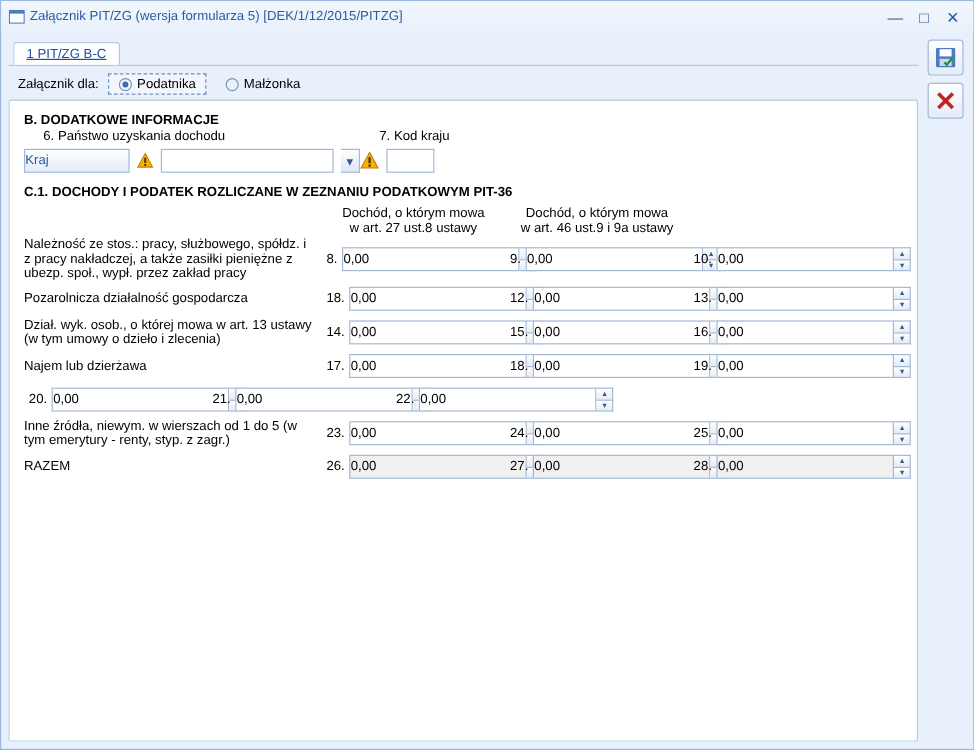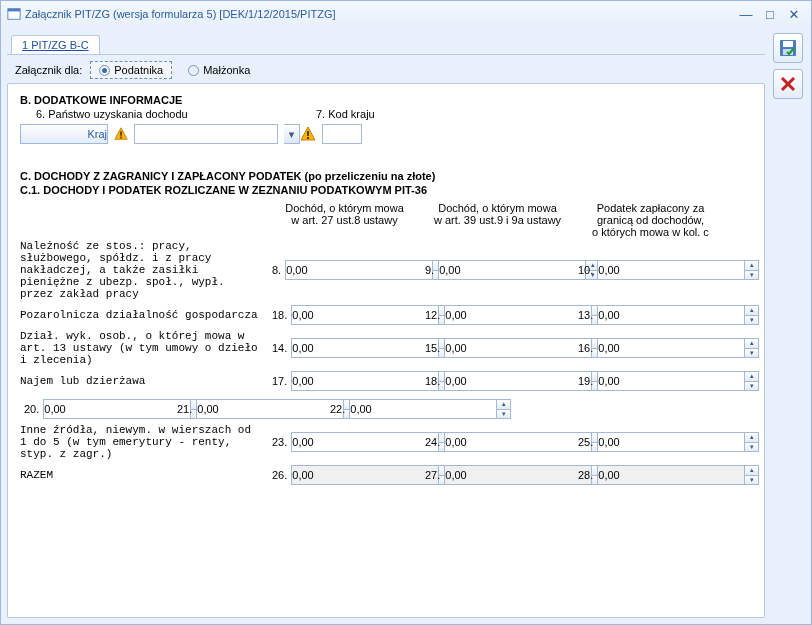--- a/index.html
+++ b/index.html
@@ -15,30 +15,30 @@
 .tab { padding: 3px 10px; border: 1px solid #b8c8e0; border-bottom: none; background: #fff; color: #1e4fa0; border-top-left-radius: 3px; border-top-right-radius: 3px; margin-left: 4px; text-decoration: underline; cursor: pointer; }
 .filterbar { padding: 6px 8px 4px 8px; display: flex; align-items: center; gap: 8px; }
 .radio-btn { display: inline-flex; align-items: center; gap: 4px; padding: 2px 8px; }
 .radio-btn.sel { border: 1px dashed #6e8fc0; background: #f2f6fc; }
 .radio-circle { width: 11px; height: 11px; border: 1px solid #7a93b8; border-radius: 50%; display: inline-block; position: relative; }
 .radio-btn.sel .radio-circle::after { content:''; position:absolute; left:2px; top:2px; width:5px; height:5px; background:#3a6db5; border-radius:50%; }
 .panel { flex: 1; background: #fff; border: 1px solid #b8c8e0; border-radius: 2px; padding: 8px 12px; overflow: auto; }
 .sec-title { font-weight: bold; margin: 2px 0 2px 0; }
 .sub { margin-bottom: 4px; padding-left: 16px; }
 .rowb { display: flex; align-items: center; gap: 6px; margin-bottom: 8px; }
-.kraj-btn { width: 100px; height: 20px; background: linear-gradient(#fefefe,#e3ecf8); border: 1px solid #9cb8e0; color: #2a5ca0; text-align: right; line-height: 18px; cursor: pointer; }
+.kraj-btn { width: 100px; height: 20px; background: linear-gradient(#fefefe,#e3ecf8); border: 1px solid #9cb8e0; color: #2a5ca0; text-align: left; line-height: 18px; cursor: pointer; }
 .kraj-input { width: 150px; height: 20px; border: 1px solid #a5b9d6; }
 .dd-arrow { width: 18px; height: 20px; border: 1px solid #a5b9d6; border-left: none; background: linear-gradient(#fefefe,#dde7f5); display:flex; align-items:center; justify-content:center; color:#3b5a88; cursor:pointer; }
 .warn { width: 16px; height: 16px; }
 .kod-input { width: 40px; height: 20px; border: 1px solid #a5b9d6; }
 .headers { display: flex; margin-top: 6px; }
 .rowdesc-col { width: 248px; }
 .col { width: 153px; text-align: center; padding: 0 6px; }
 .grid-row { display: flex; align-items: center; min-height: 26px; margin: 2px 0; }
-.desc { width: 248px; padding-right: 6px; font-family: Liberation Mono, monospace; }
+.desc { width: 248px; padding-right: 6px; }
 .cell { width: 153px; display: flex; align-items: center; gap: 4px; padding: 0 4px; }
 .cell .num { width: 20px; text-align: right; }
 .spin { flex: 1; display: flex; }
 .spin input { flex: 1; height: 20px; border: 1px solid #a5b9d6; padding-right: 4px; }
 .spin .sb { width: 14px; display: flex; flex-direction: column; }
 .spin .sb div { flex:1; border:1px solid #a5b9d6; border-left:none; background:linear-gradient(#fefefe,#e3ecf8); font-size:7px; display:flex; align-items:center; justify-content:center; cursor:pointer; color:#3b5a88; }
 .spin .sb div:first-child { border-bottom:none; }
 .spin.total input { background: #f0f0f0; }
 .sidebar { width: 34px; display: flex; flex-direction: column; gap: 6px; align-items: center; }
 .side-btn { width: 30px; height: 30px; border: 1px solid #a5b9d6; border-radius: 3px; background: linear-gradient(#fefefe,#e3ecf8); display:flex; align-items:center; justify-content:center; cursor:pointer; }
@@ -96,37 +96,31 @@
               <svg class="warn" viewBox="0 0 16 16">
                   <polygon points="8,1 15,14 1,14" fill="#f7b500" stroke="#c87f00"></polygon>
                   <rect x="7" y="5" width="2" height="5" fill="#5a3a00"></rect>
                   <rect x="7" y="11" width="2" height="2" fill="#5a3a00"></rect>
                 </svg>
               <input class="kod-input" style="">
             </div>
           </div>
         </div>
 
-        <div class="sec-title" style="margin-top:18px;">C. DOCHODY Z ZAGRANICY I ZAPŁACONY PODATEK (po przeliczeniu na złote)</div>
         <div class="sec-title">C.1. DOCHODY I PODATEK ROZLICZANE W ZEZNANIU PODATKOWYM PIT-36</div>
 
         <div class="headers">
           <div class="rowdesc-col"></div>
           <div class="col">
             <div>Dochód, o którym mowa</div>
               <div>w art. 27 ust.8 ustawy</div>
           </div>
           <div class="col">
             <div>Dochód, o którym mowa</div>
-              <div>w art. 39 ust.9 i 9a ustawy</div>
-          </div>
-          <div class="col">
-            <div>Podatek zapłacony za</div>
-              <div>granicą od dochodów,</div>
-              <div>o których mowa w kol. c</div>
+              <div>w art. 46 ust.9 i 9a ustawy</div>
           </div>
         </div>
 
         <div id="grid">
             <div class="grid-row">
               <div class="desc">Należność ze stos.: pracy, służbowego, spółdz. i z pracy nakładczej, a także zasiłki pieniężne z ubezp. społ., wypł. przez zakład pracy</div>
               <div class="cell">
                 <span class="num">8.</span>
                 <div class="spin">
                   <input value="0,00" style="">

